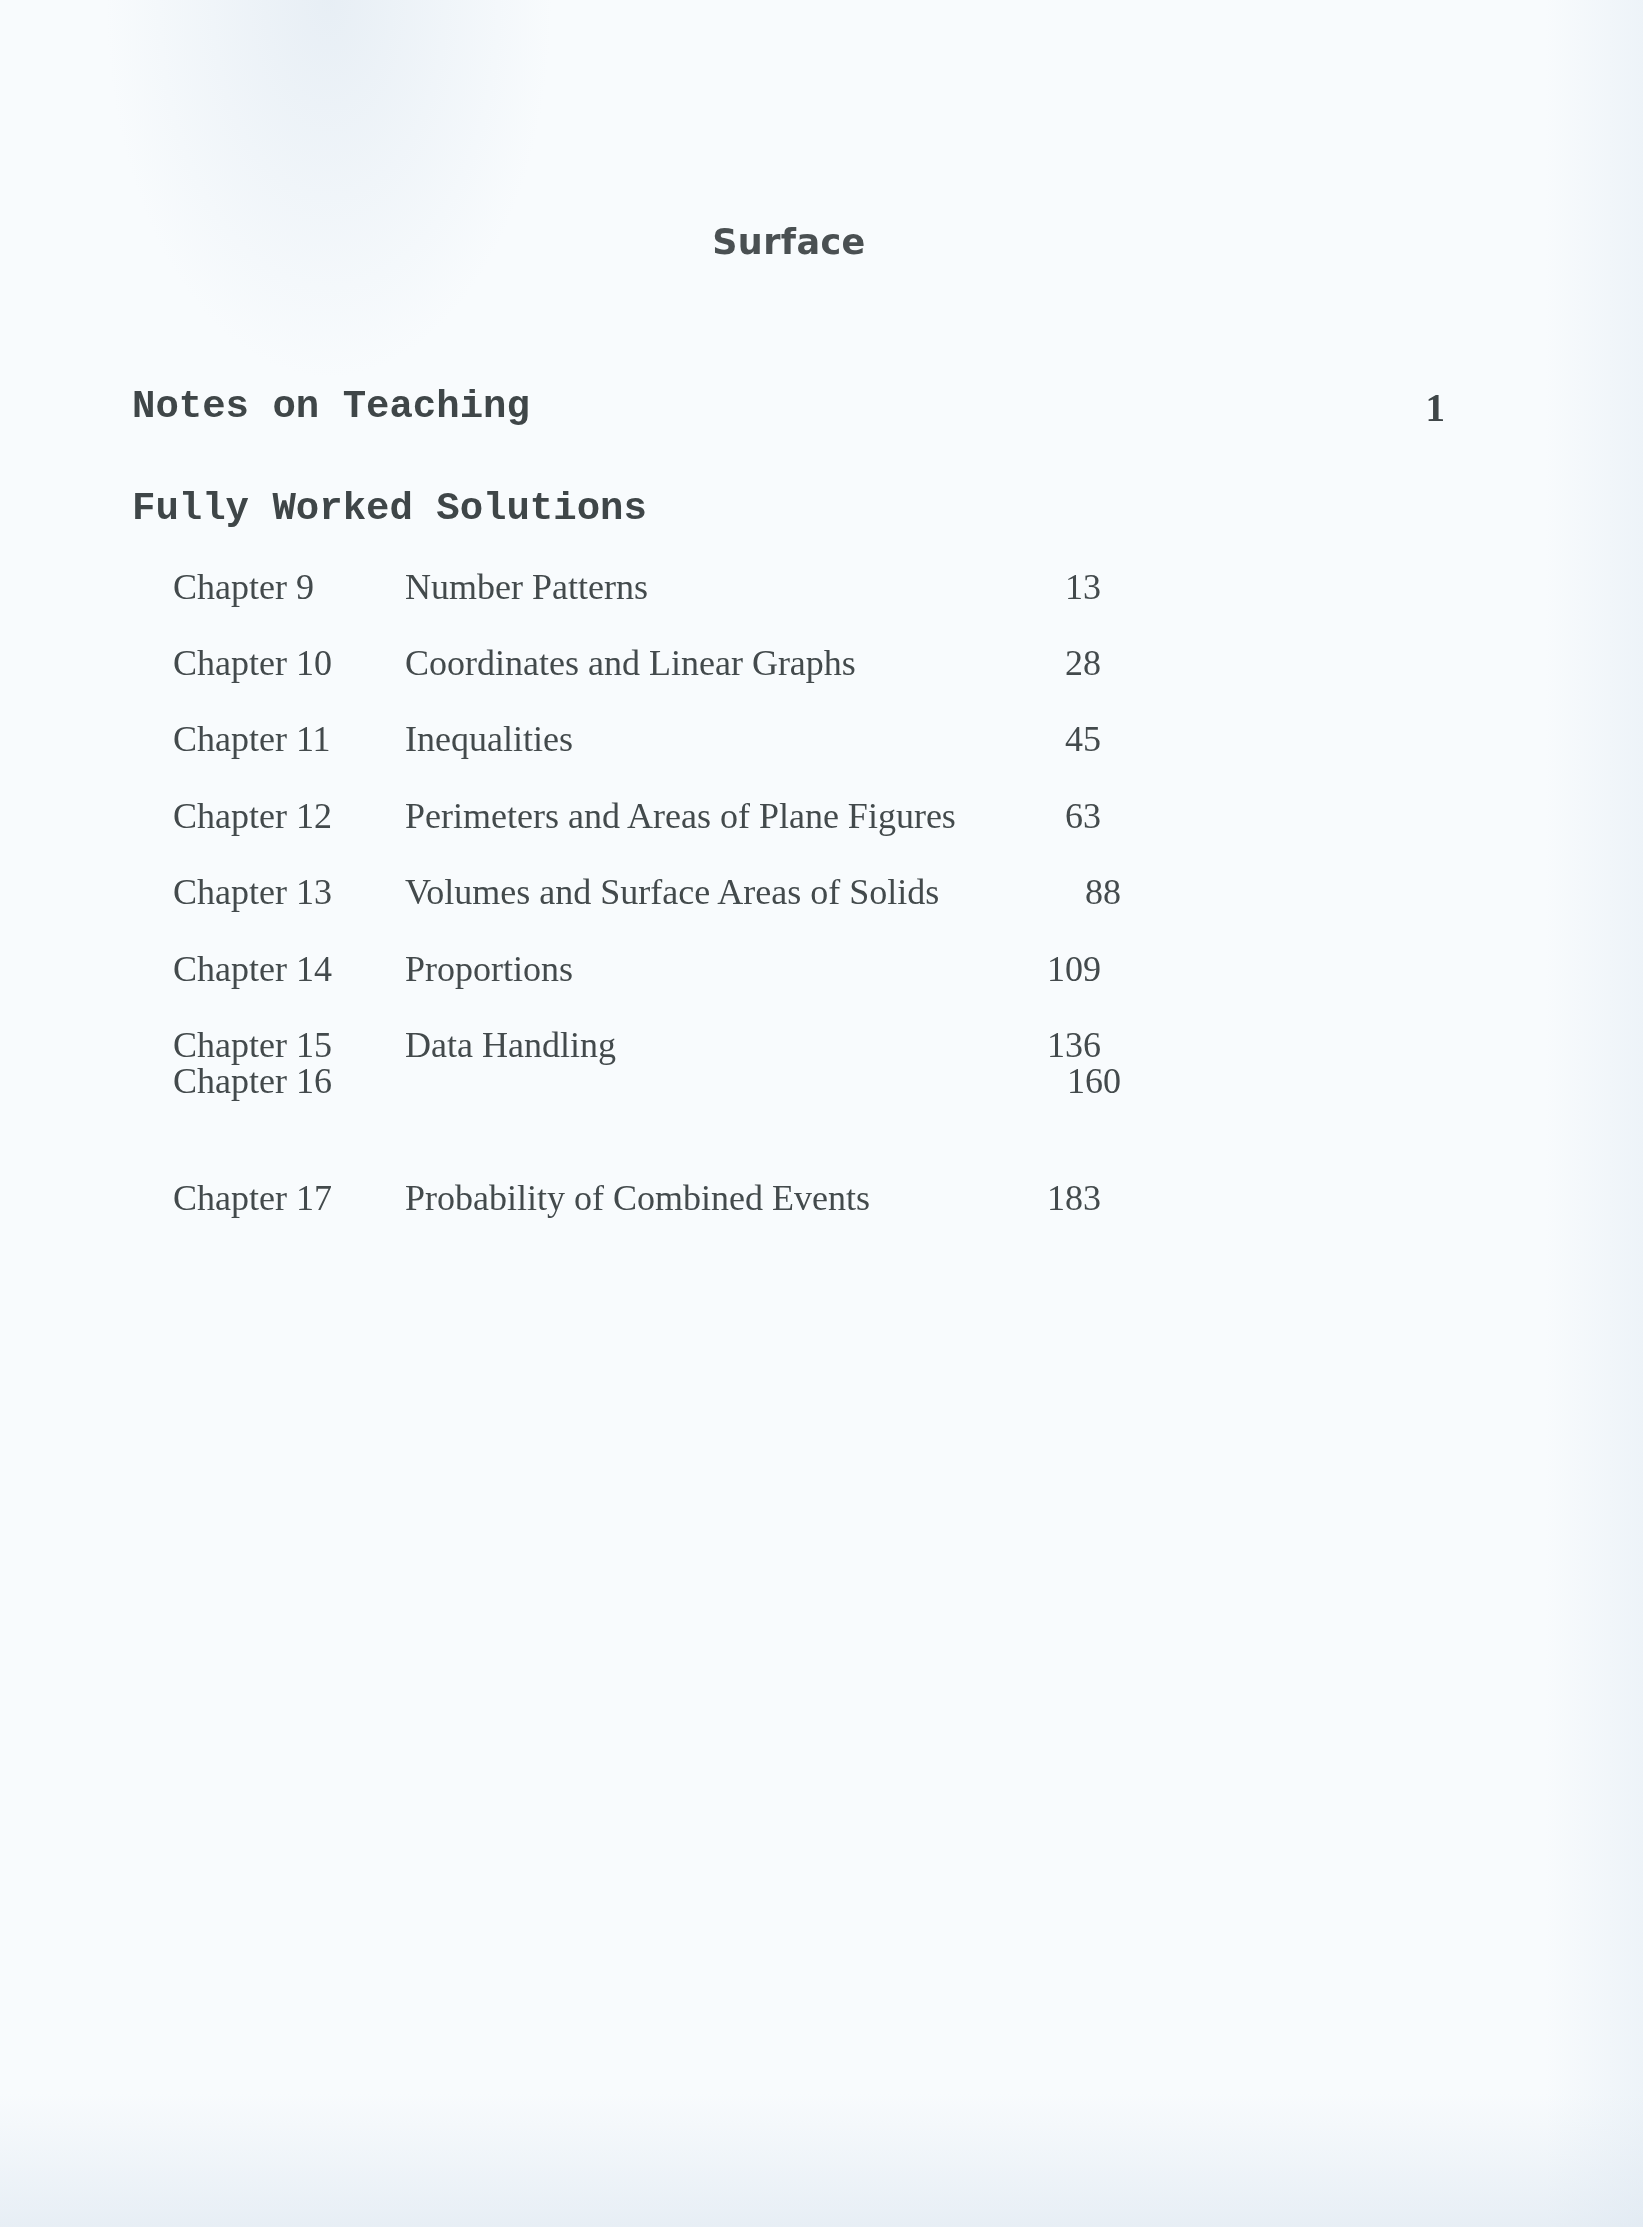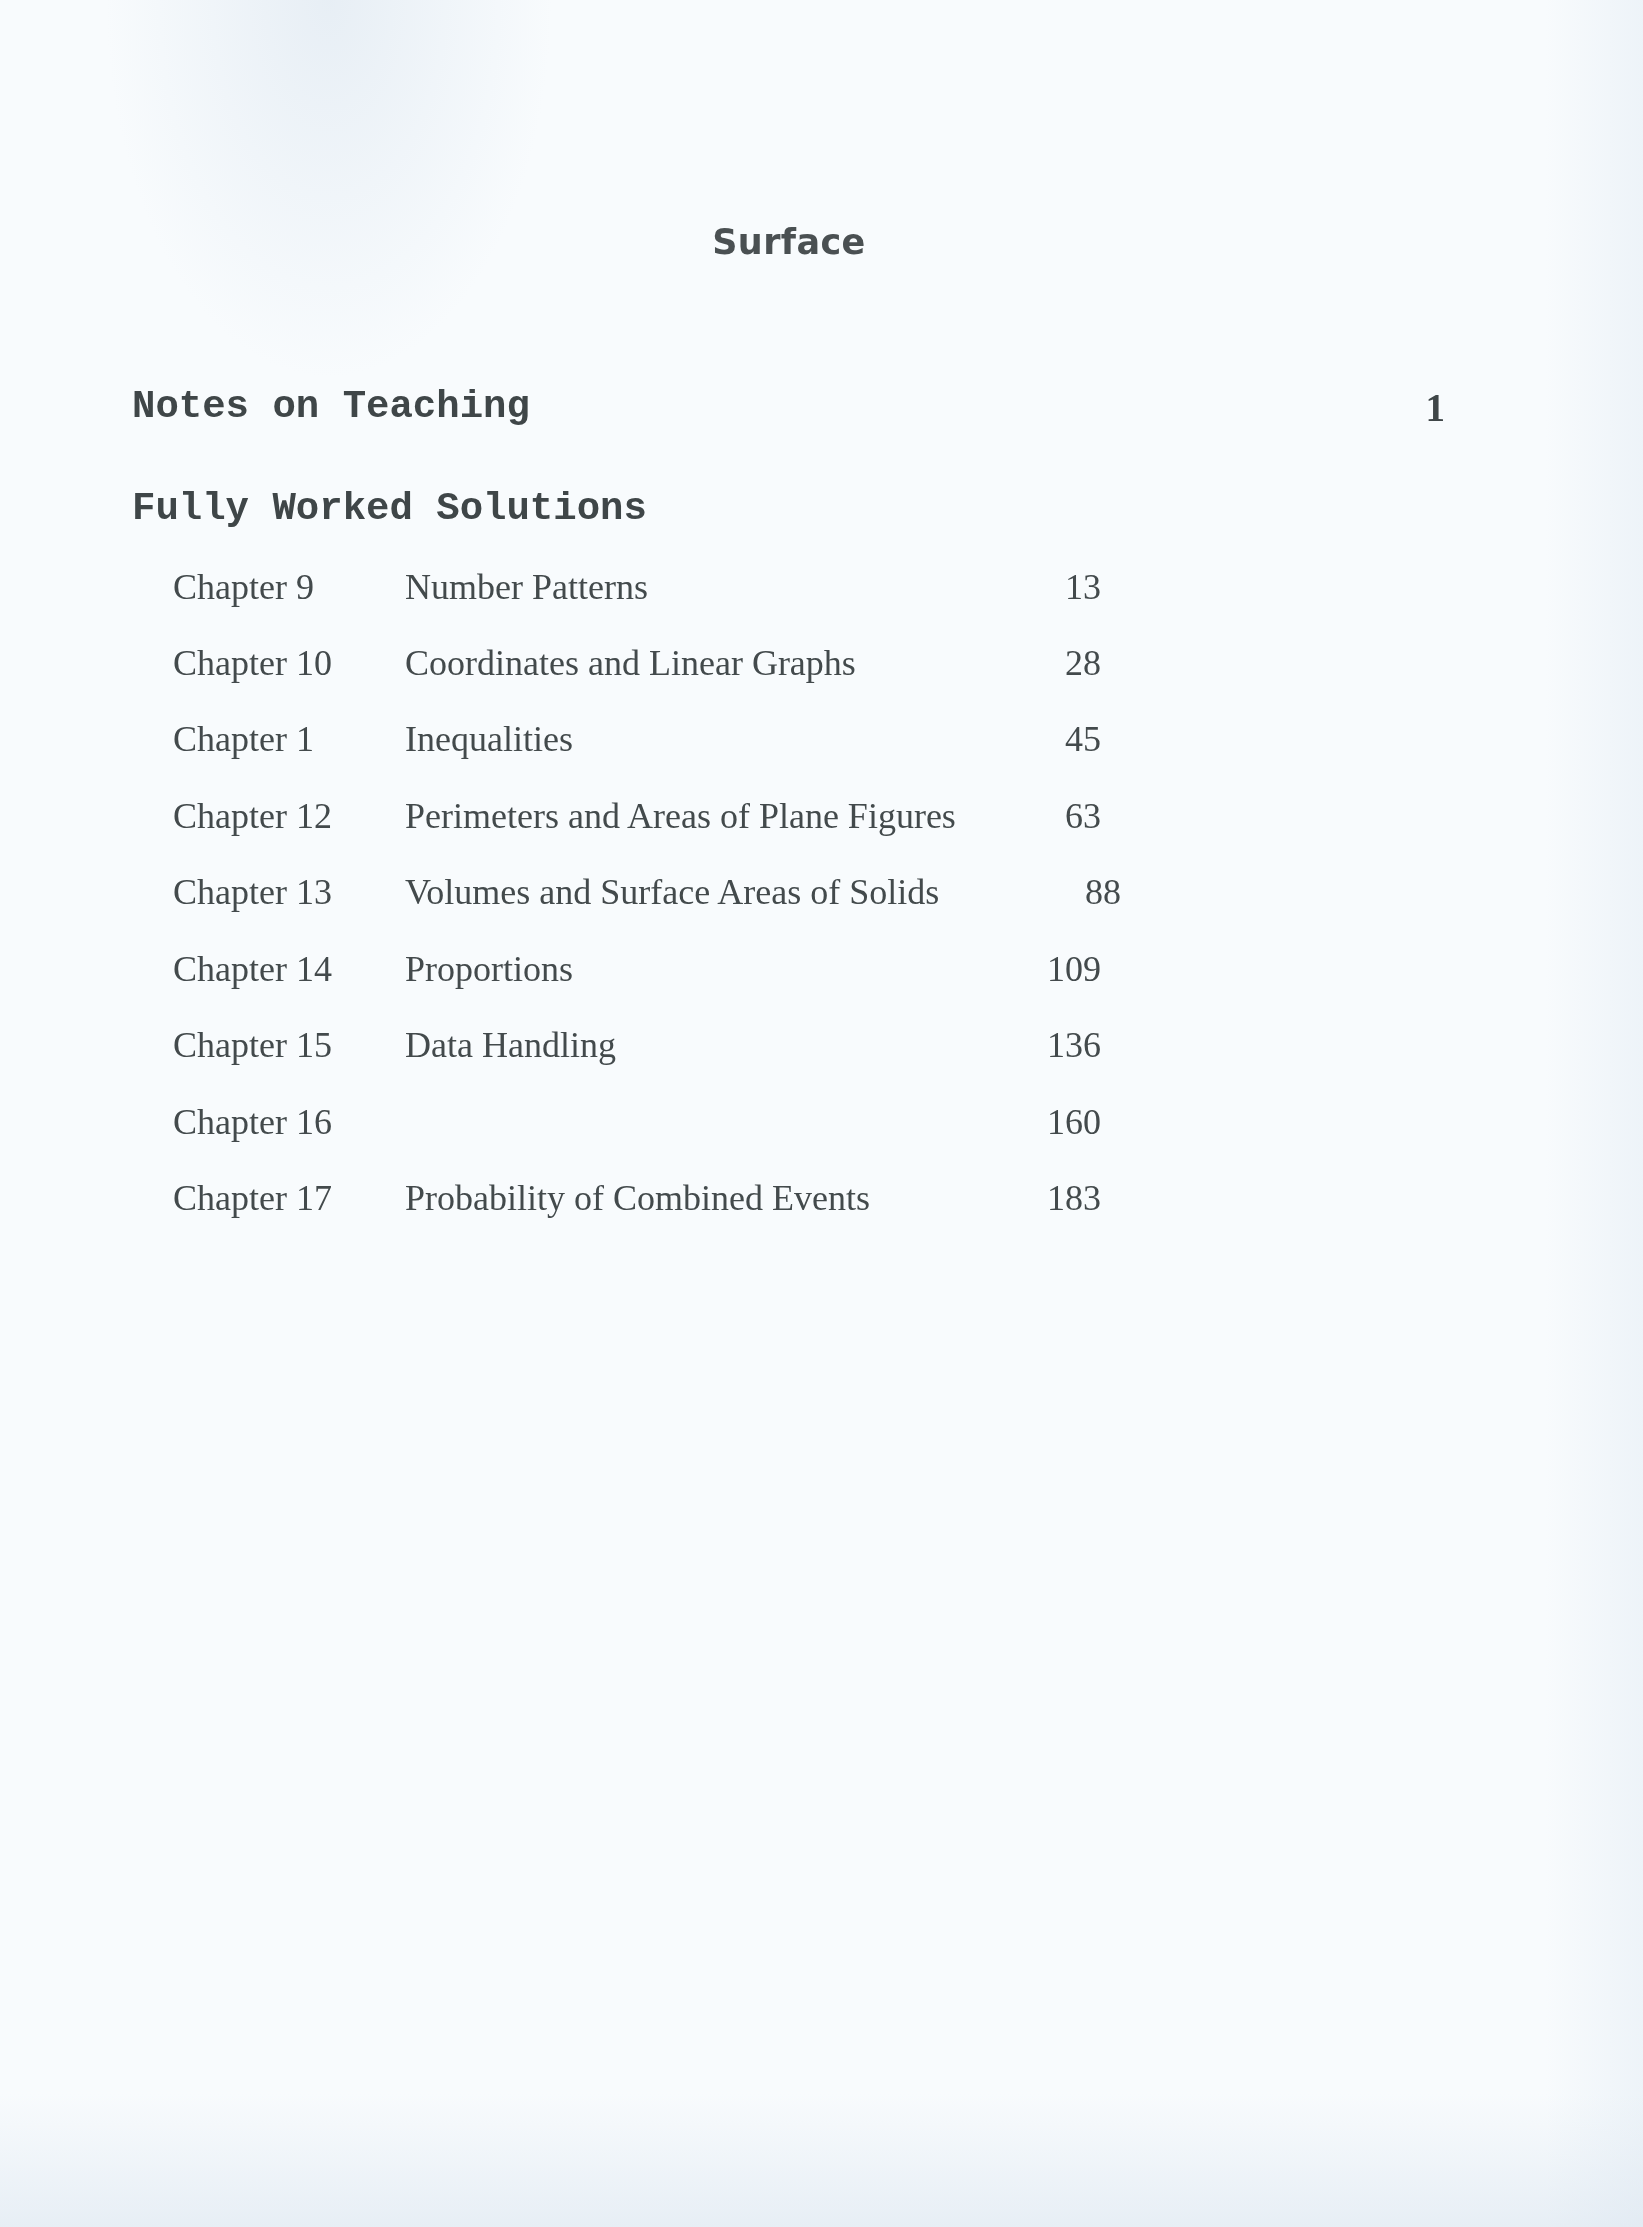--- a/index.html
+++ b/index.html
@@ -91,21 +91,21 @@
   <span class="chapter-label">Chapter 9</span>
   <span class="chapter-title">Number Patterns</span>
   <span class="chapter-page">13</span>
 </div>
 <div class="toc-row" style="top:642px;">
   <span class="chapter-label">Chapter 10</span>
   <span class="chapter-title">Coordinates and Linear Graphs</span>
   <span class="chapter-page">28</span>
 </div>
 <div class="toc-row" style="top:718px;">
-  <span class="chapter-label">Chapter 1</span>
+  <span class="chapter-label">Chapter 11</span>
   <span class="chapter-title">Inequalities</span>
   <span class="chapter-page">45</span>
 </div>
 <div class="toc-row" style="top:795px;">
   <span class="chapter-label">Chapter 12</span>
   <span class="chapter-title">Perimeters and Areas of Plane Figures</span>
   <span class="chapter-page">63</span>
 </div>
 <div class="toc-row" style="top:871px;padding-left:20px;">
   <span class="chapter-label">Chapter 13</span>
@@ -115,21 +115,21 @@
 <div class="toc-row" style="top:948px;">
   <span class="chapter-label">Chapter 14</span>
   <span class="chapter-title">Proportions</span>
   <span class="chapter-page">109</span>
 </div>
 <div class="toc-row" style="top:1024px;">
   <span class="chapter-label">Chapter 15</span>
   <span class="chapter-title">Data Handling</span>
   <span class="chapter-page">136</span>
 </div>
-<div class="toc-row" style="top:1101px;">
+<div class="toc-row" style="top:1060px;padding-left:20px;">
   <span class="chapter-label">Chapter 16</span>
   <span class="chapter-page">160</span>
 </div>
 <div class="toc-row" style="top:1177px;">
   <span class="chapter-label">Chapter 17</span>
   <span class="chapter-title">Probability of Combined Events</span>
   <span class="chapter-page">183</span>
 </div>
 
 

